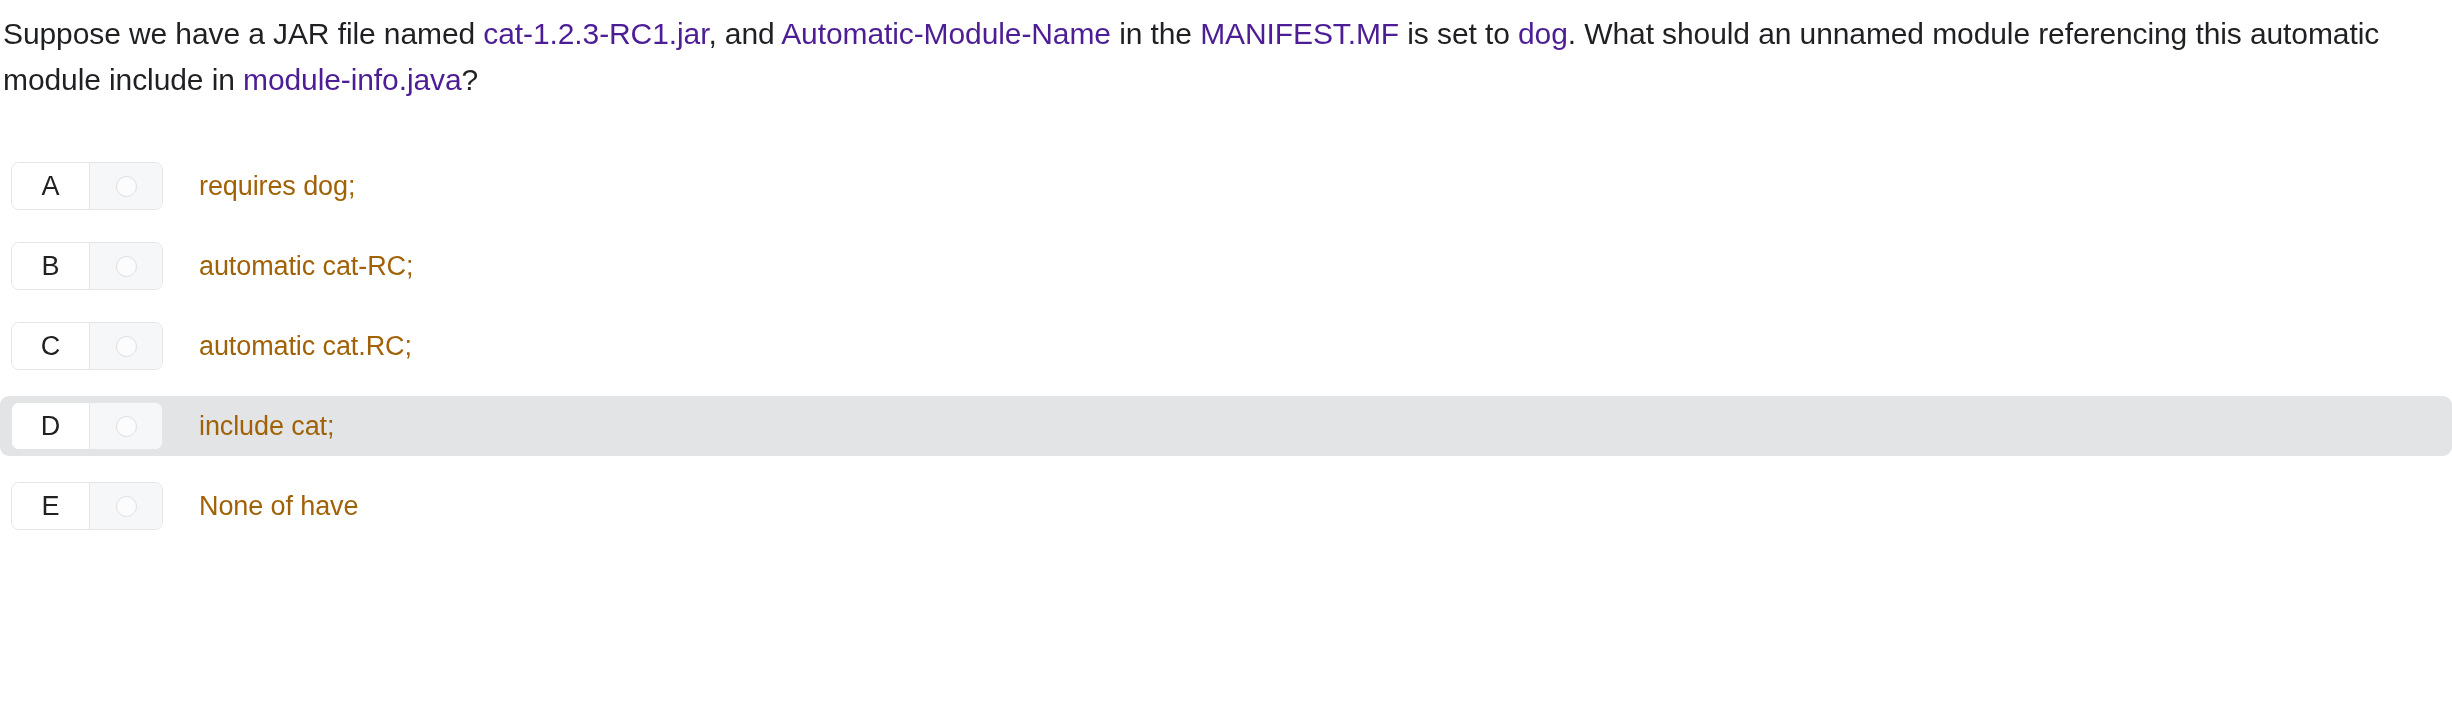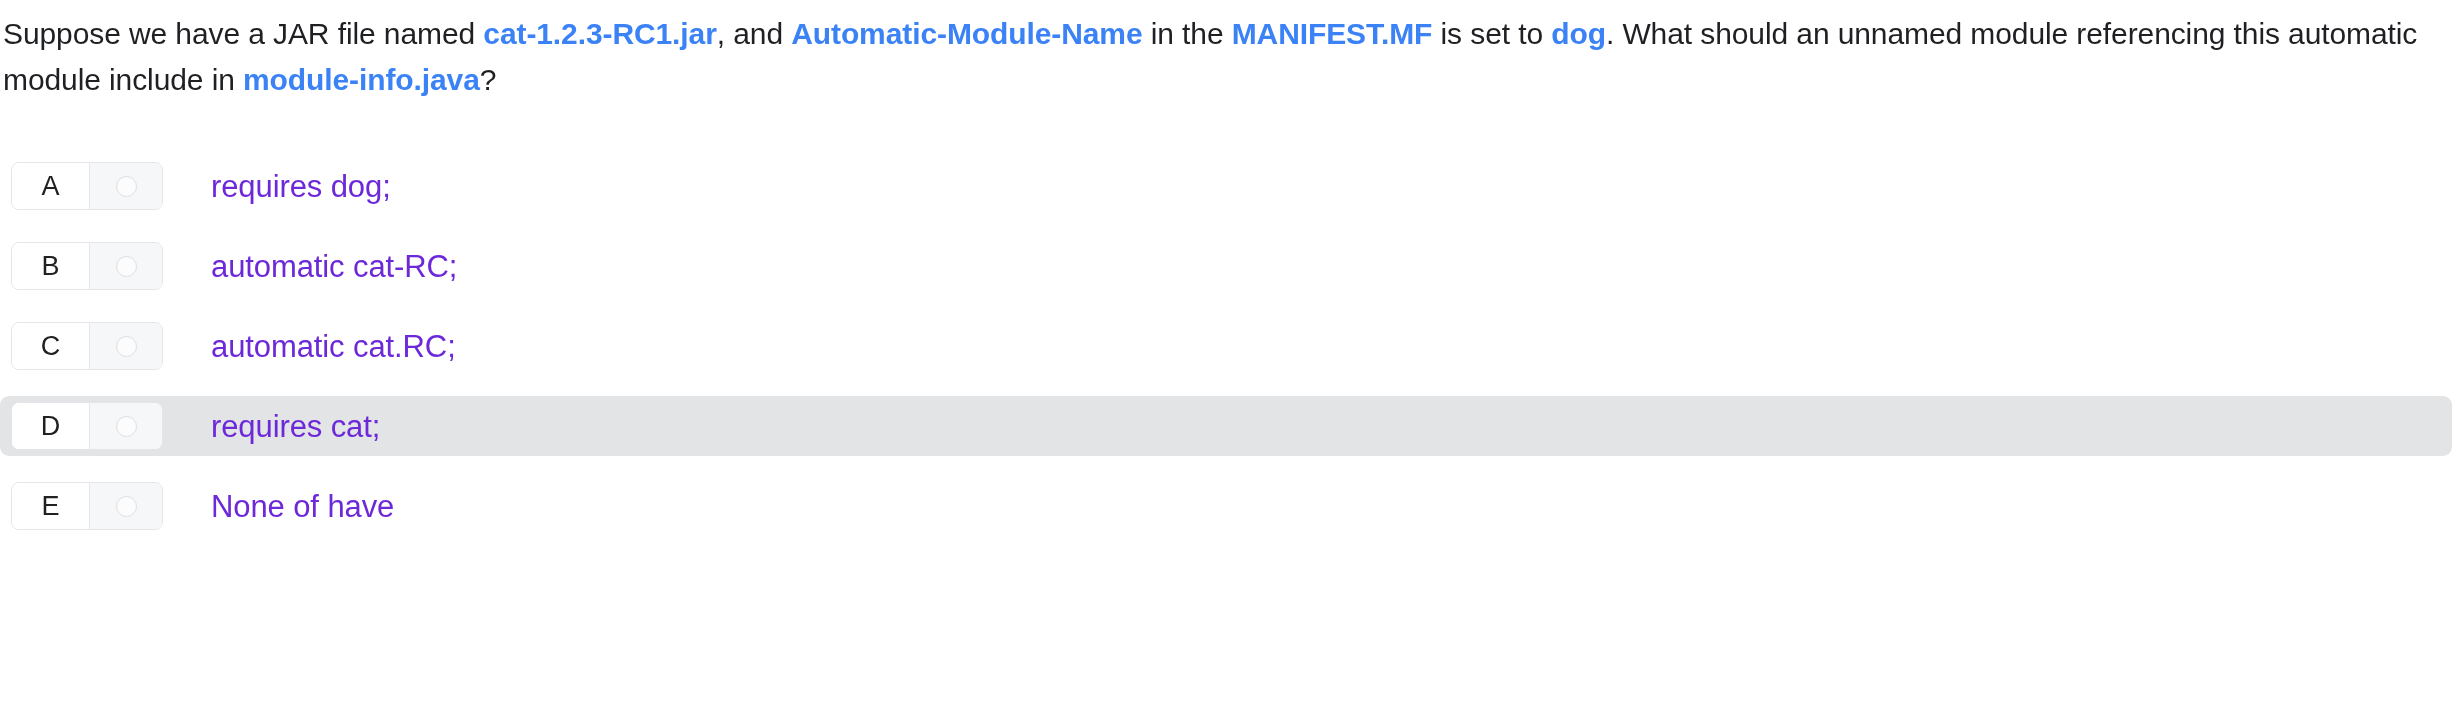--- a/index.html
+++ b/index.html
@@ -29,22 +29,22 @@
     position: absolute;
     left: 3px;
     top: 11px;
     width: 2420px;
     font-size: 30px;
     line-height: 46px;
     color: #1f2023;
     letter-spacing: -0.1px;
   }
   .code-term {
-    font-weight: bold;
-    color: #3b82f6;
+    font-weight: normal;
+    color: #4c1d95;
   }
 
   
   .options {
     position: absolute;
     left: 0;
     top: 156px;
     width: 2452px;
   }
 
@@ -103,24 +103,24 @@
   .radio-circle {
     width: 21px;
     height: 21px;
     border-radius: 50%;
     border: 1.5px solid #dcdee1;
     background: #fcfcfd;
     box-sizing: border-box;
   }
 
   .option-text {
-    margin-left: 48px;
-    font-size: 31px;
+    margin-left: 36px;
+    font-size: 27px;
     line-height: 1;
-    color: #6d28d9;
+    color: #a16207;
     letter-spacing: -0.1px;
     white-space: nowrap;
   }
 
   .row-gap { height: 20px; }
 </style>
 </head>
 <body>
 
 <div class="page">
@@ -162,21 +162,21 @@
     </div>
     <div class="row-gap"></div>
 
     <div class="option-row highlighted">
       <div class="option-control">
         <div class="option-letter">D</div>
         <div class="option-radio-cell">
           <span class="radio-circle"></span>
         </div>
       </div>
-      <div class="option-text">requires cat;</div>
+      <div class="option-text">include cat;</div>
     </div>
     <div class="row-gap"></div>
 
     <div class="option-row">
       <div class="option-control">
         <div class="option-letter">E</div>
         <div class="option-radio-cell">
           <span class="radio-circle"></span>
         </div>
       </div>

